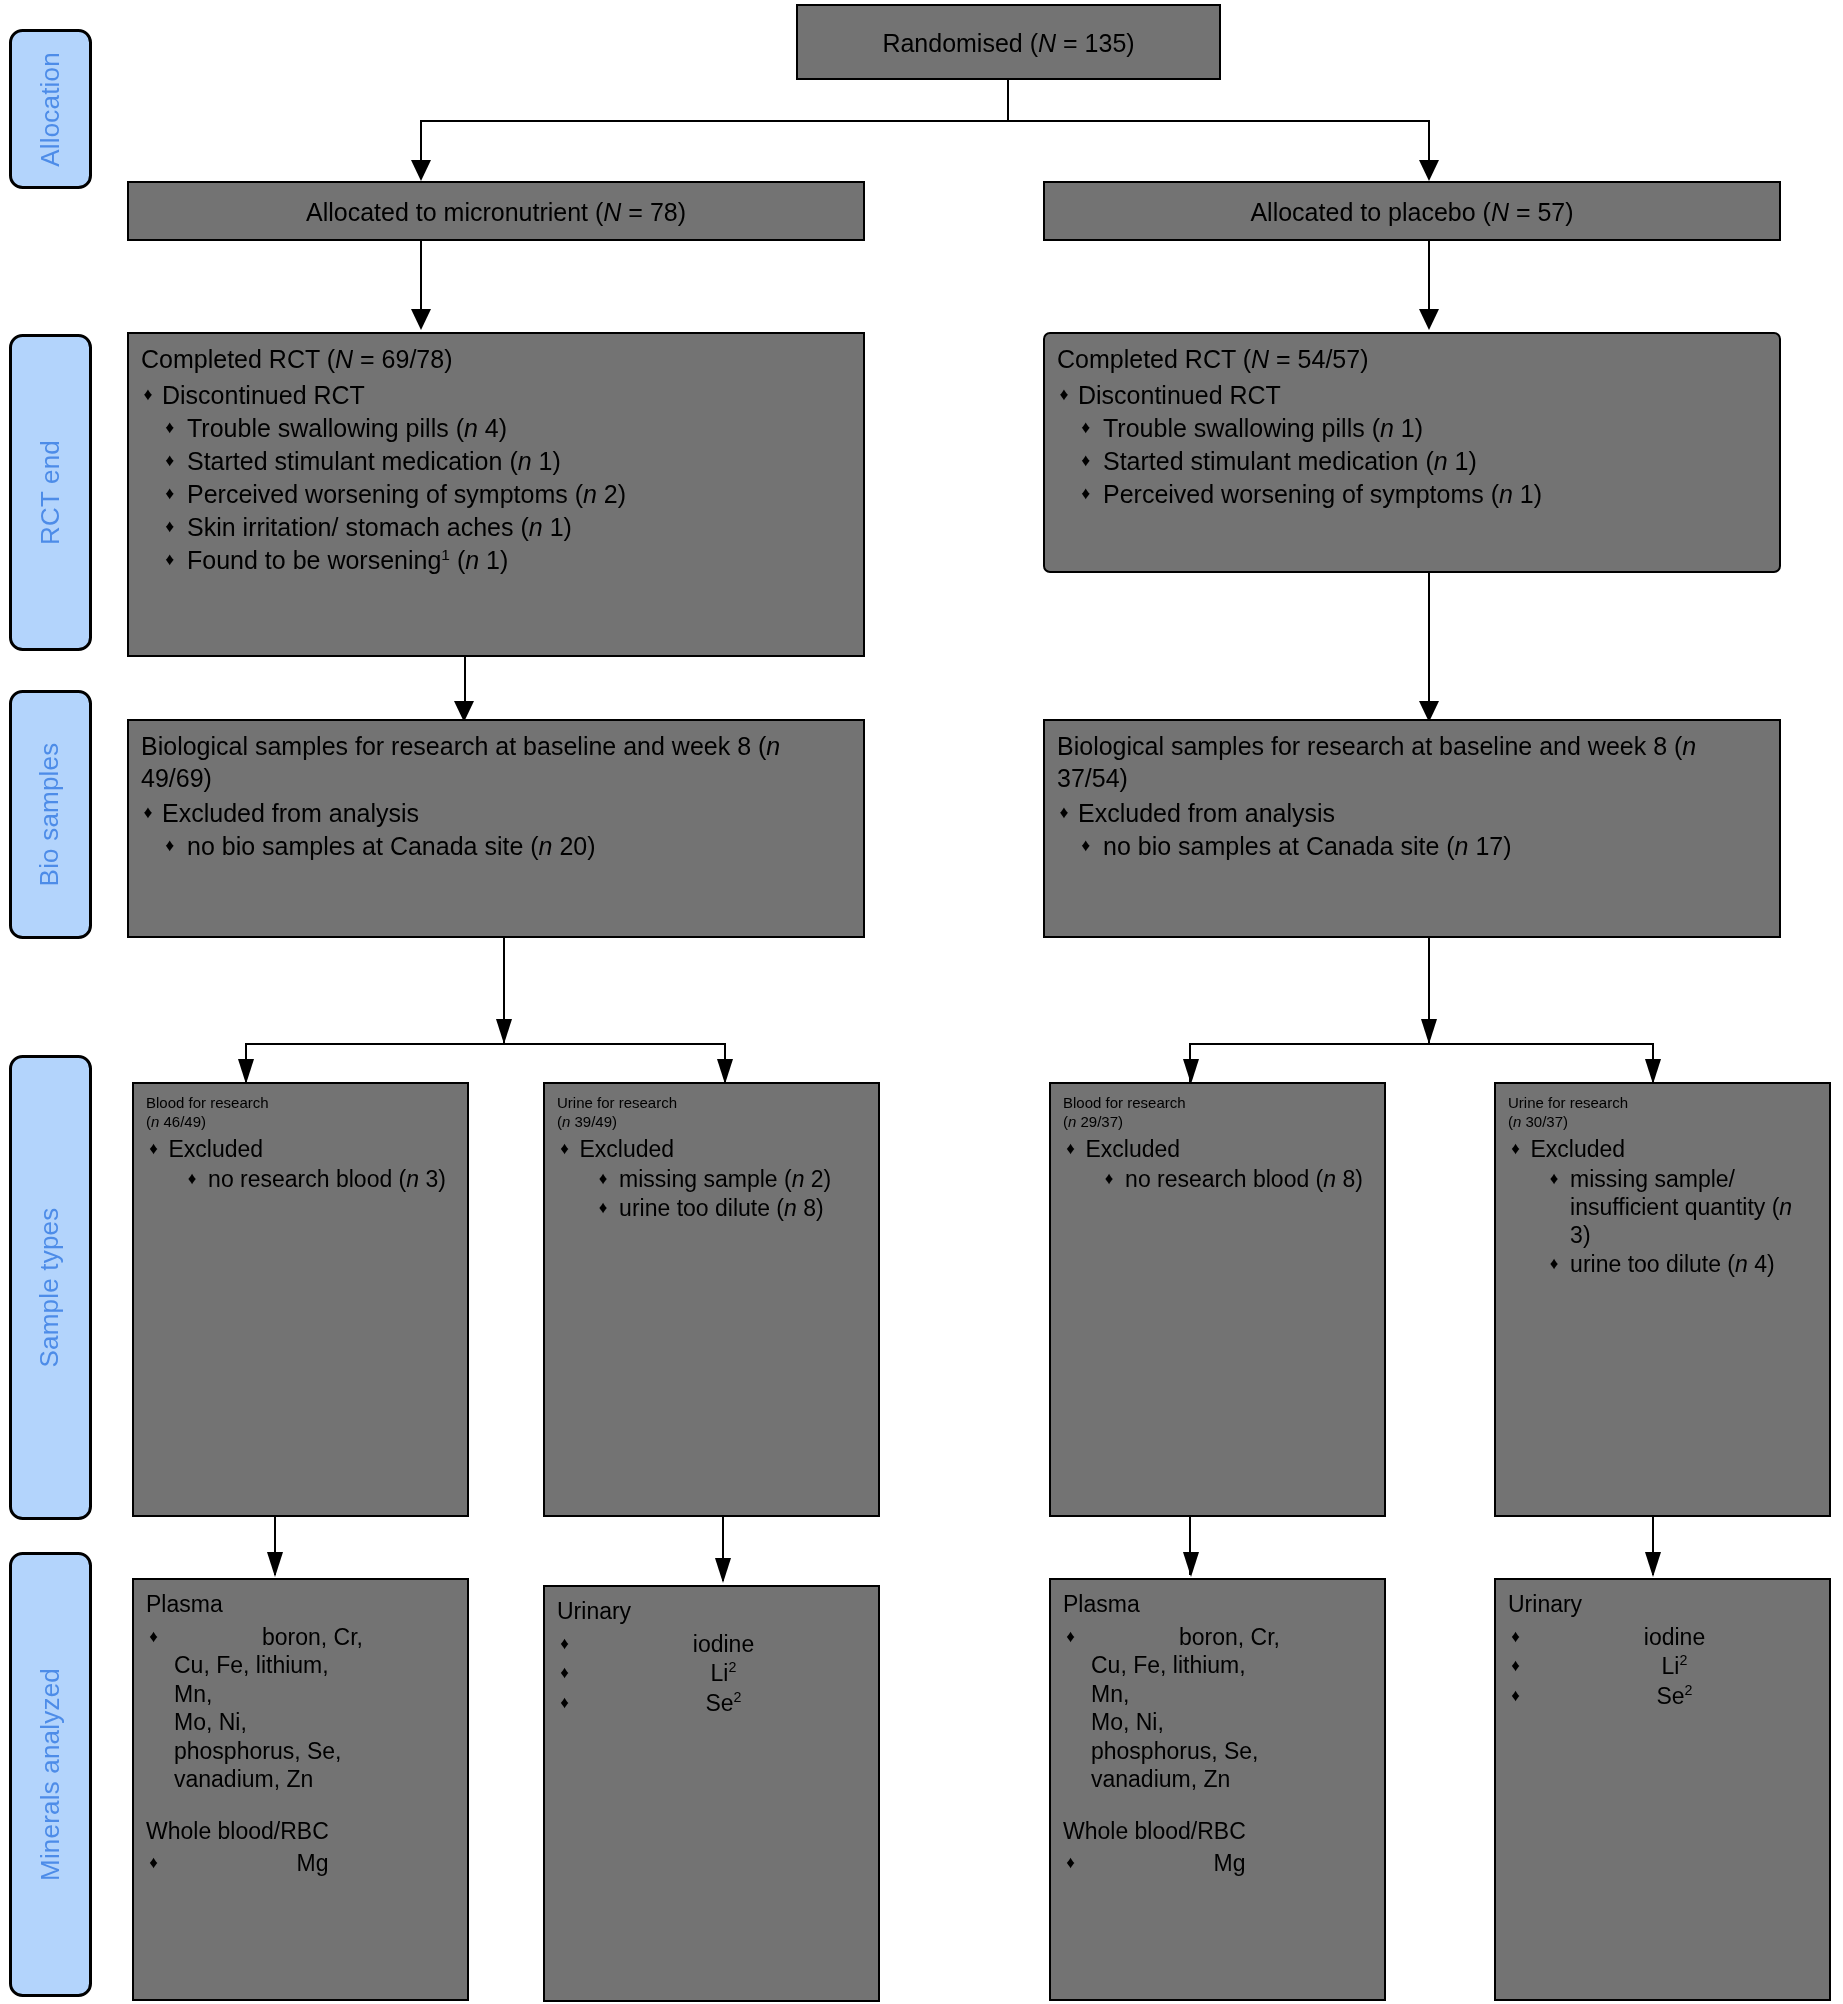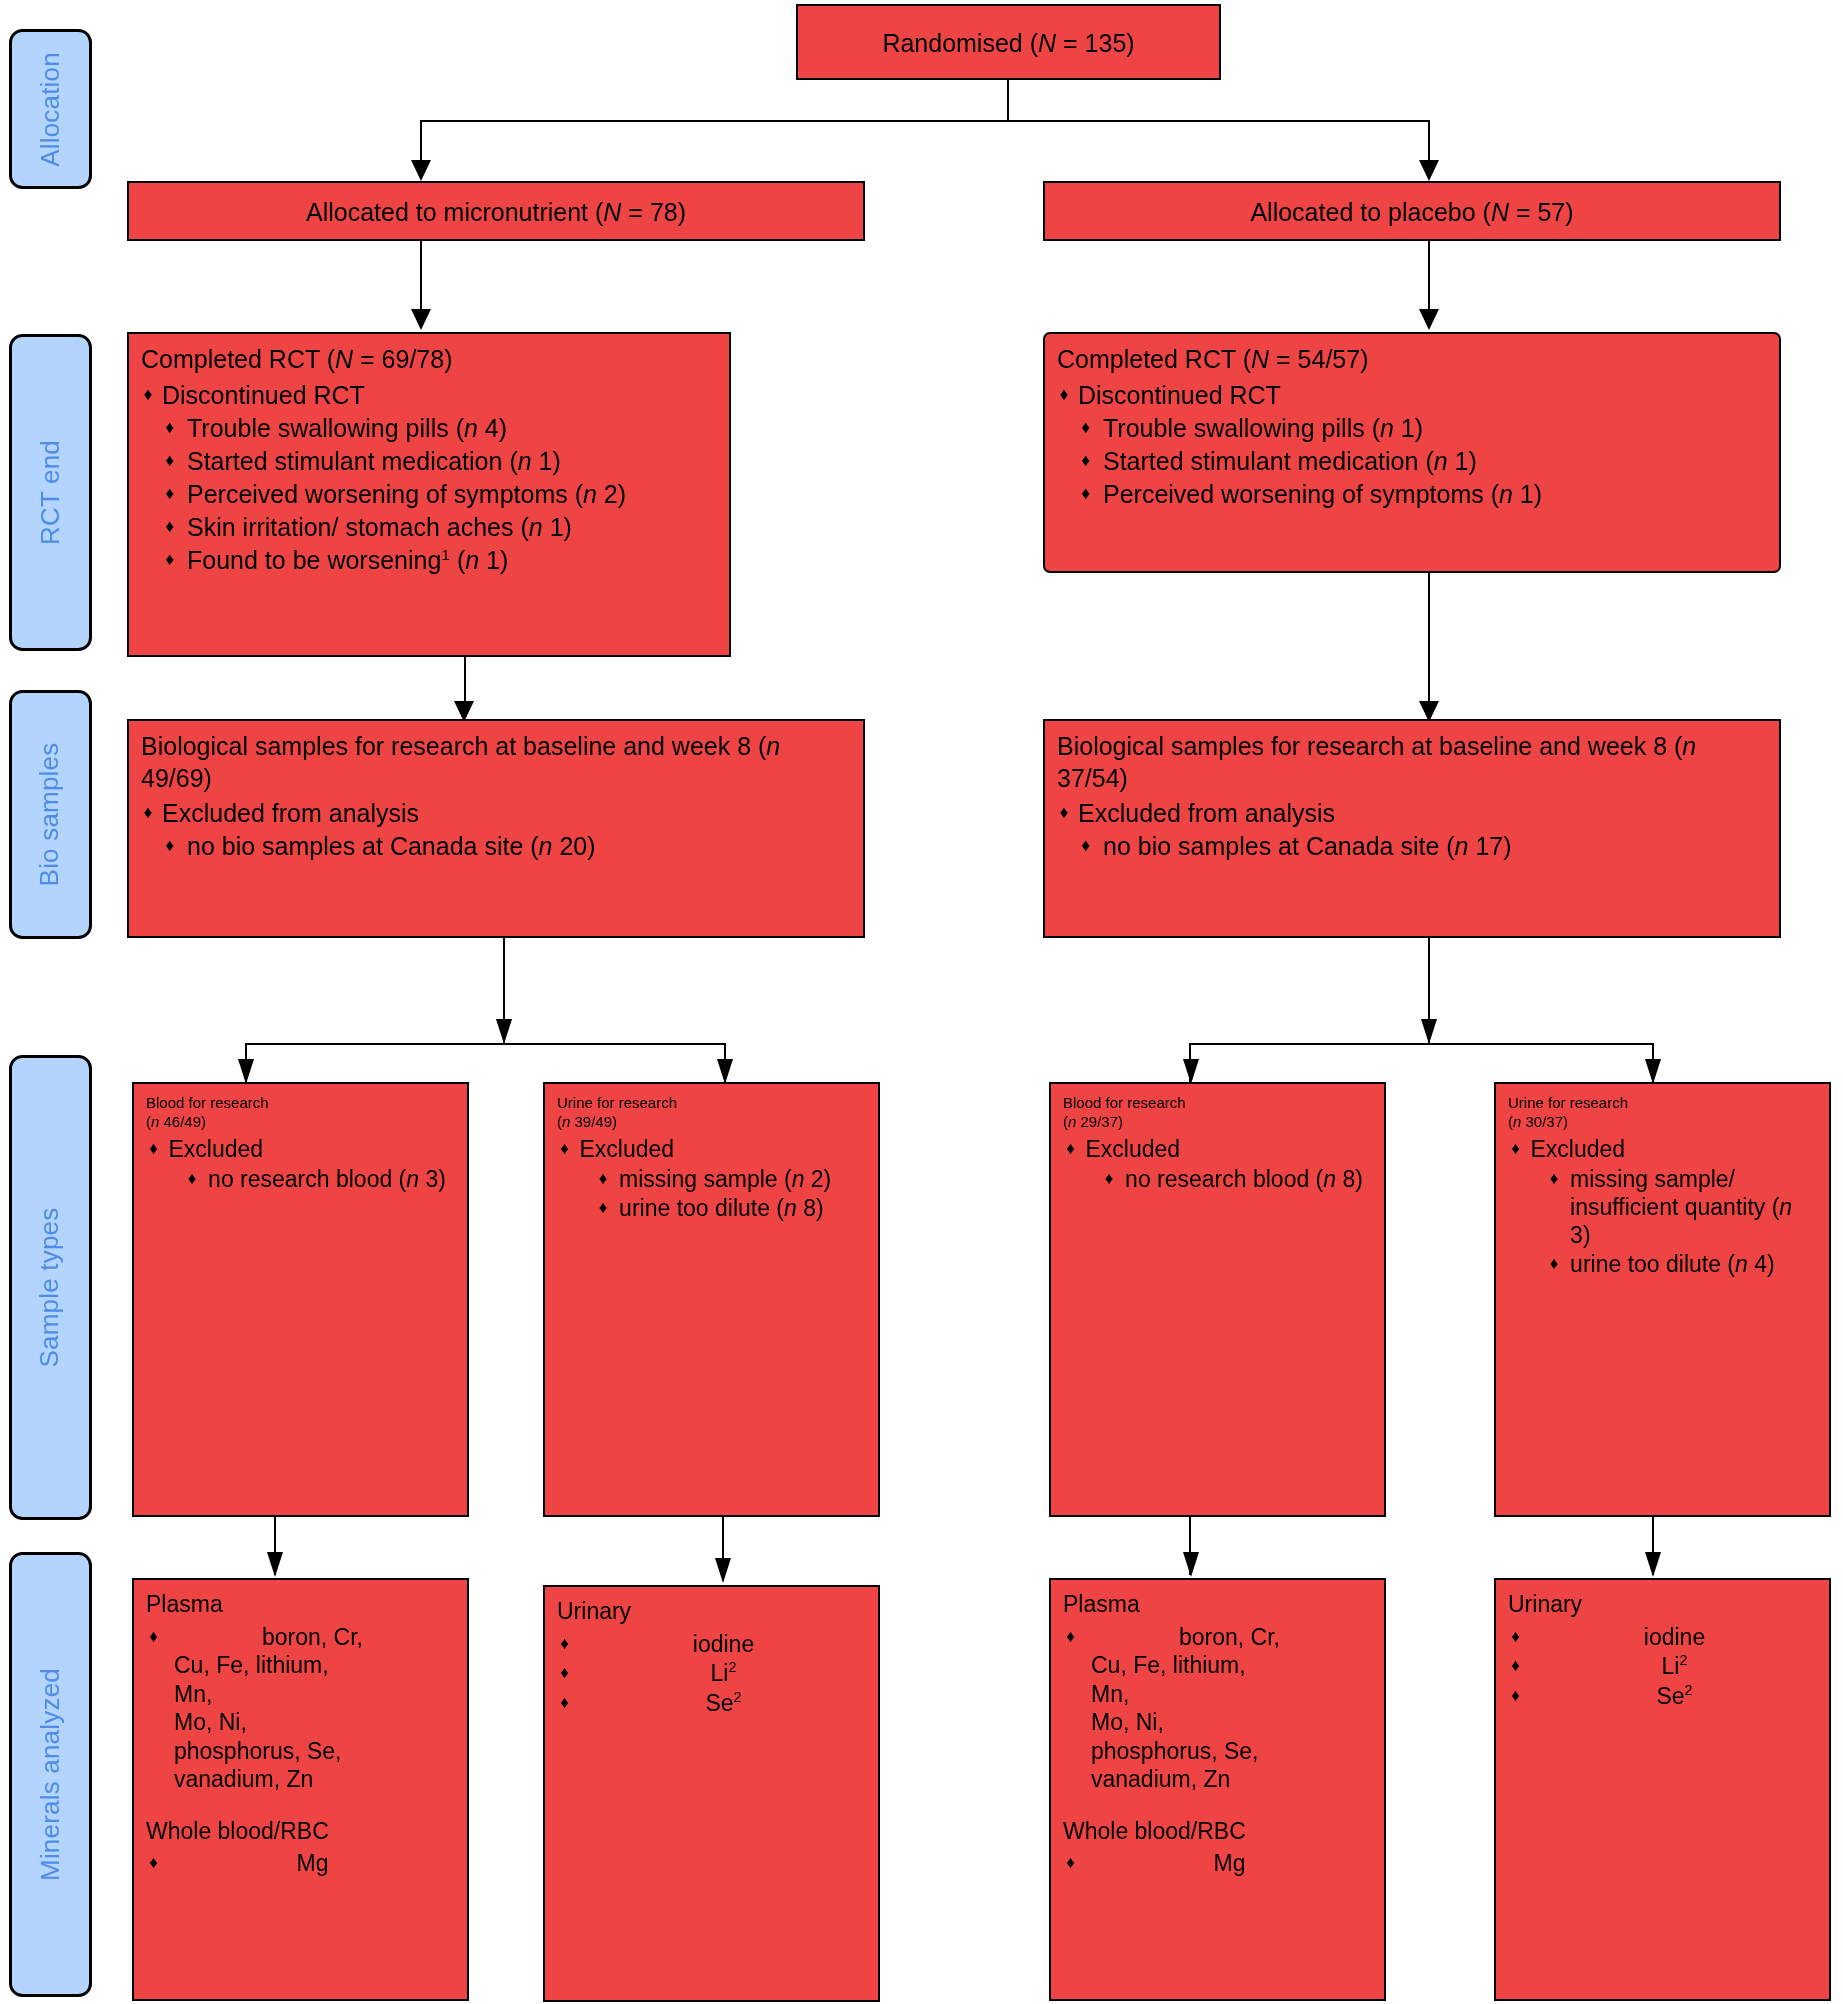--- a/index.html
+++ b/index.html
@@ -20,21 +20,21 @@
     white-space:nowrap;
     color:#4d8ce8;
     font-size:26px;
     font-weight:400;
     letter-spacing:0.2px;
   }
 
   
   .box{
     position:absolute;
-    background:#ef4444;
+    background:#737373;
     border:2.8px solid #000;
     box-sizing:border-box;
     padding:10.4px 12px 8px 12px;
   }
   .box.center{display:flex;align-items:center;justify-content:center;}
   .box .title{font-size:25px;line-height:1.20;white-space:nowrap;}
   .box .head{font-size:25px;line-height:1.26;}
   .box .head.wrap{white-space:normal;}
 
   
@@ -113,21 +113,21 @@
     <div class="title">
       <span>Allocated to placebo (</span><i class="it">N</i><span> = 57)</span>
     </div>
   </div>
 
   <div class="vline" style="left:420px;top:241px;height:76px;"></div>
   <div class="arrow" style="left:411px;top:309px;"></div>
   <div class="vline" style="left:1428px;top:241px;height:76px;"></div>
   <div class="arrow" style="left:1419px;top:309px;"></div>
 
-  <div class="box" style="left:127px;top:332px;width:604px;height:325px;">
+  <div class="box" style="left:127px;top:332px;width:738px;height:325px;">
     <div class="head">
       <span>Completed RCT (</span><i class="it">N</i><span> = 69/78)</span>
     </div>
     <ul class="lv1">
       <li>
         <span>Discontinued RCT</span>
         <ul class="lv2">
           <li><span>Trouble swallowing pills (</span><i class="it">n</i><span> 4)</span></li>
           <li><span>Started stimulant medication (</span><i class="it">n</i><span> 1)</span></li>
           <li><span>Perceived worsening of symptoms (</span><i class="it">n</i><span> 2)</span></li>

